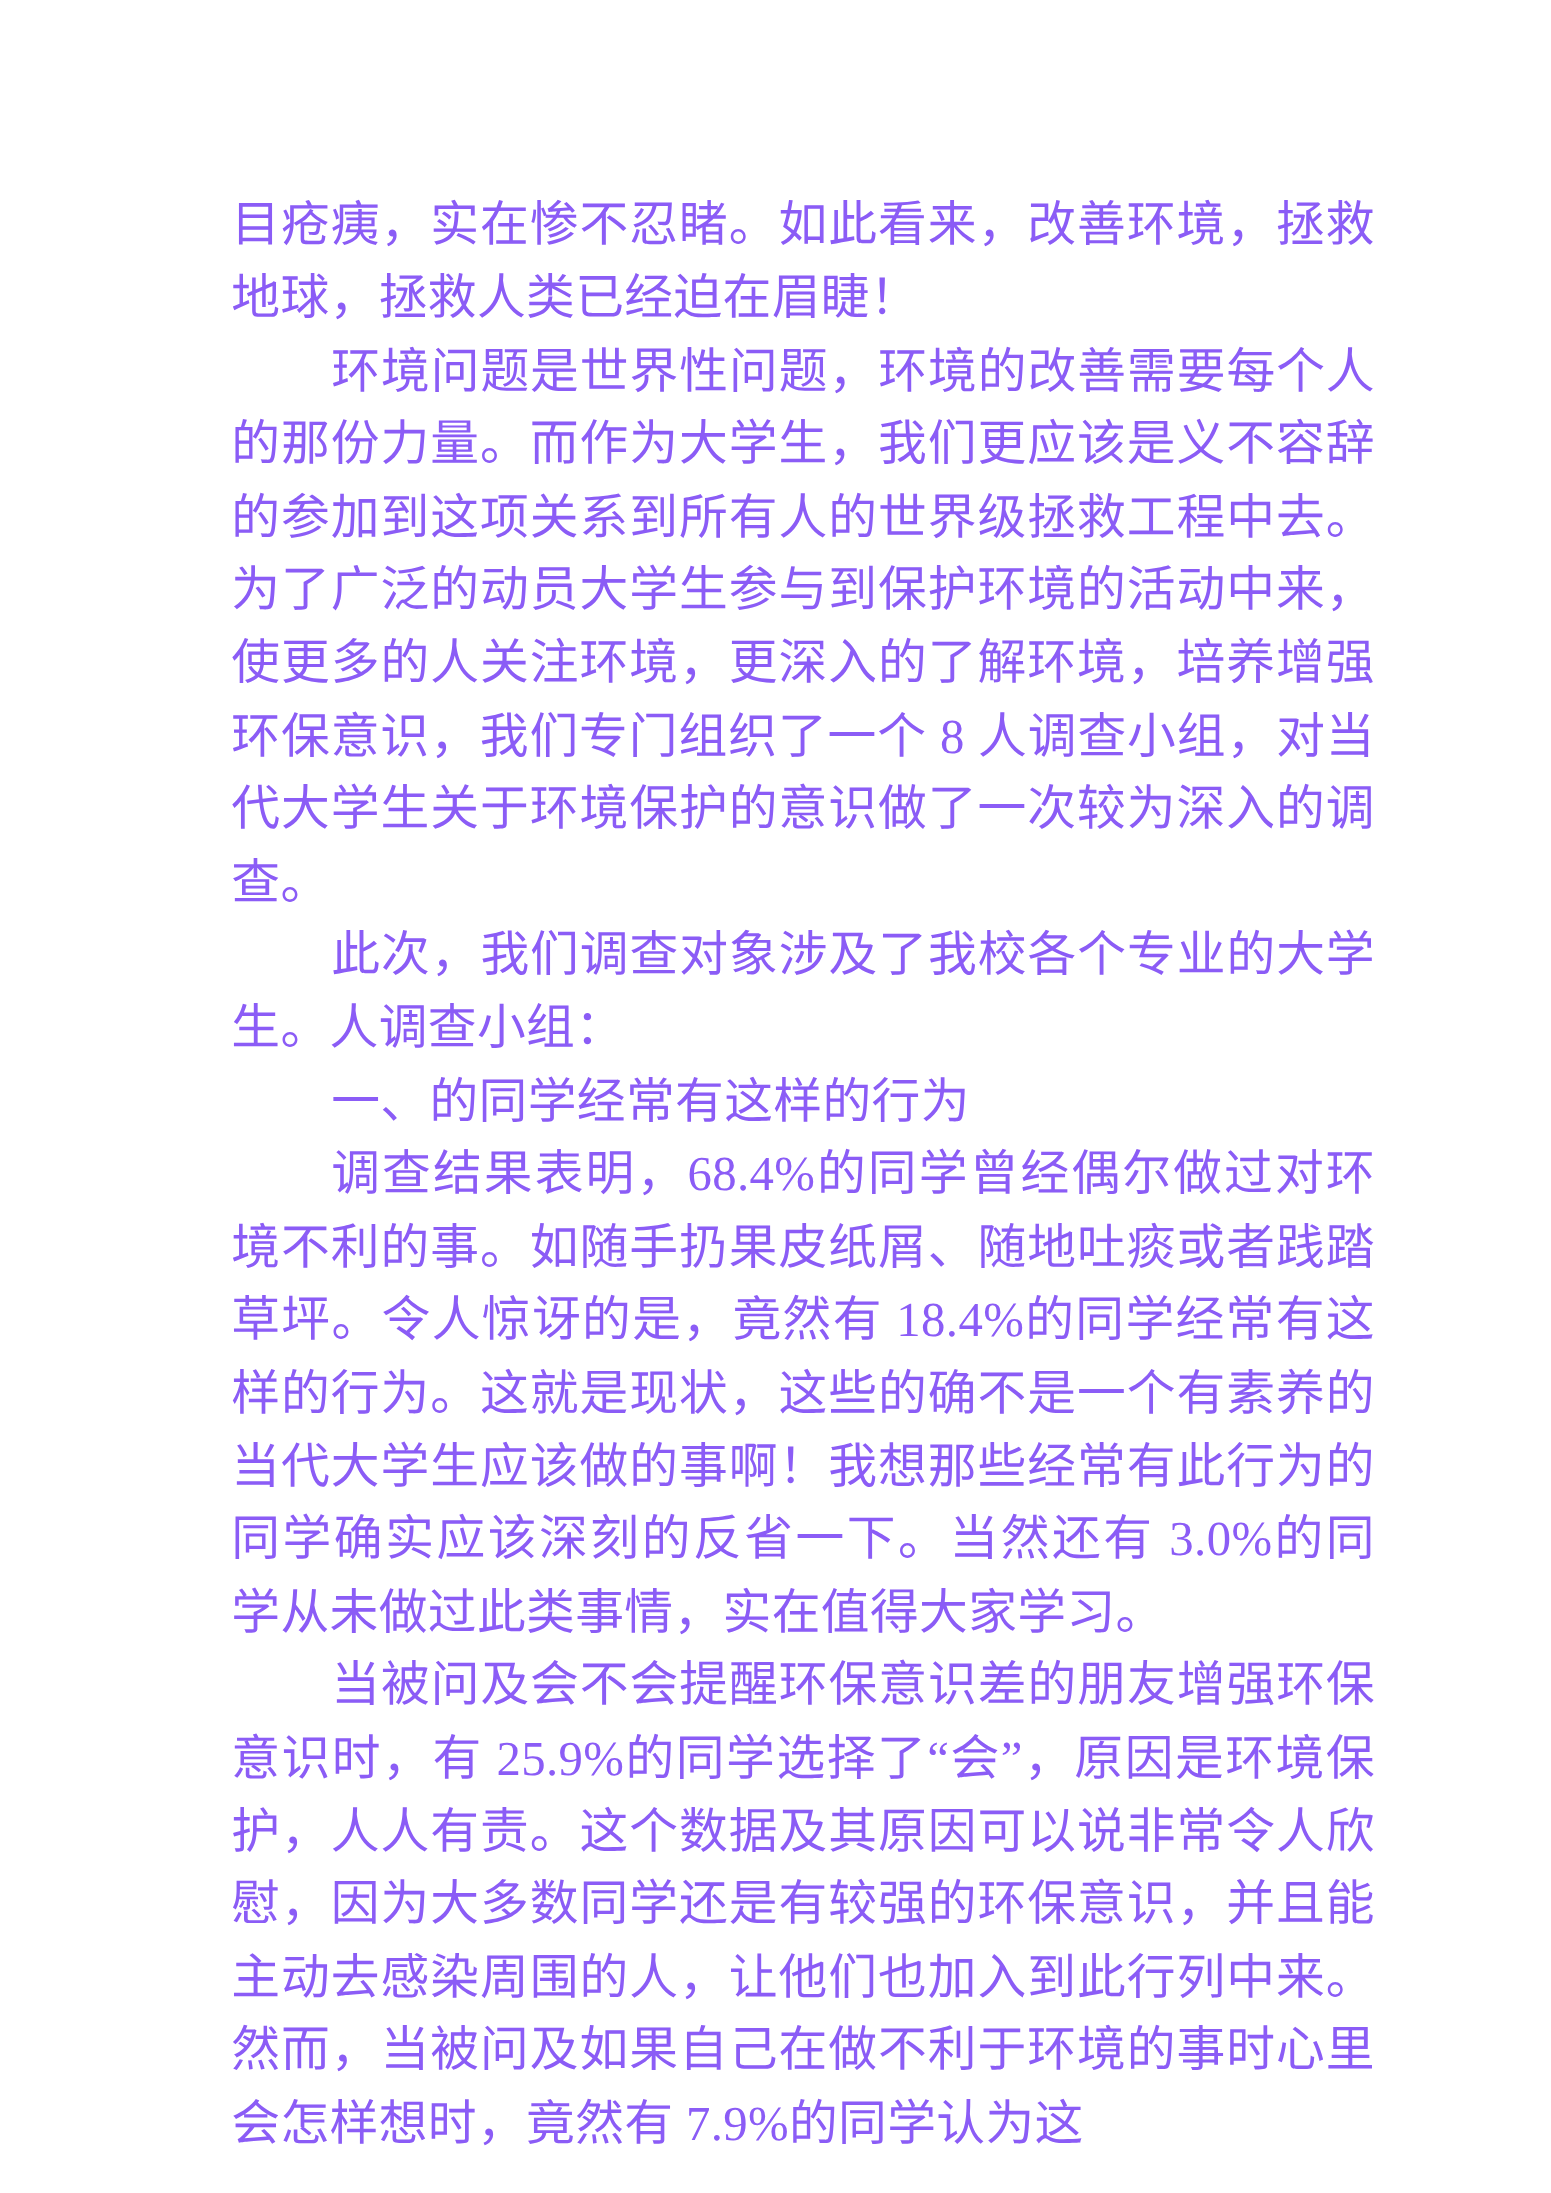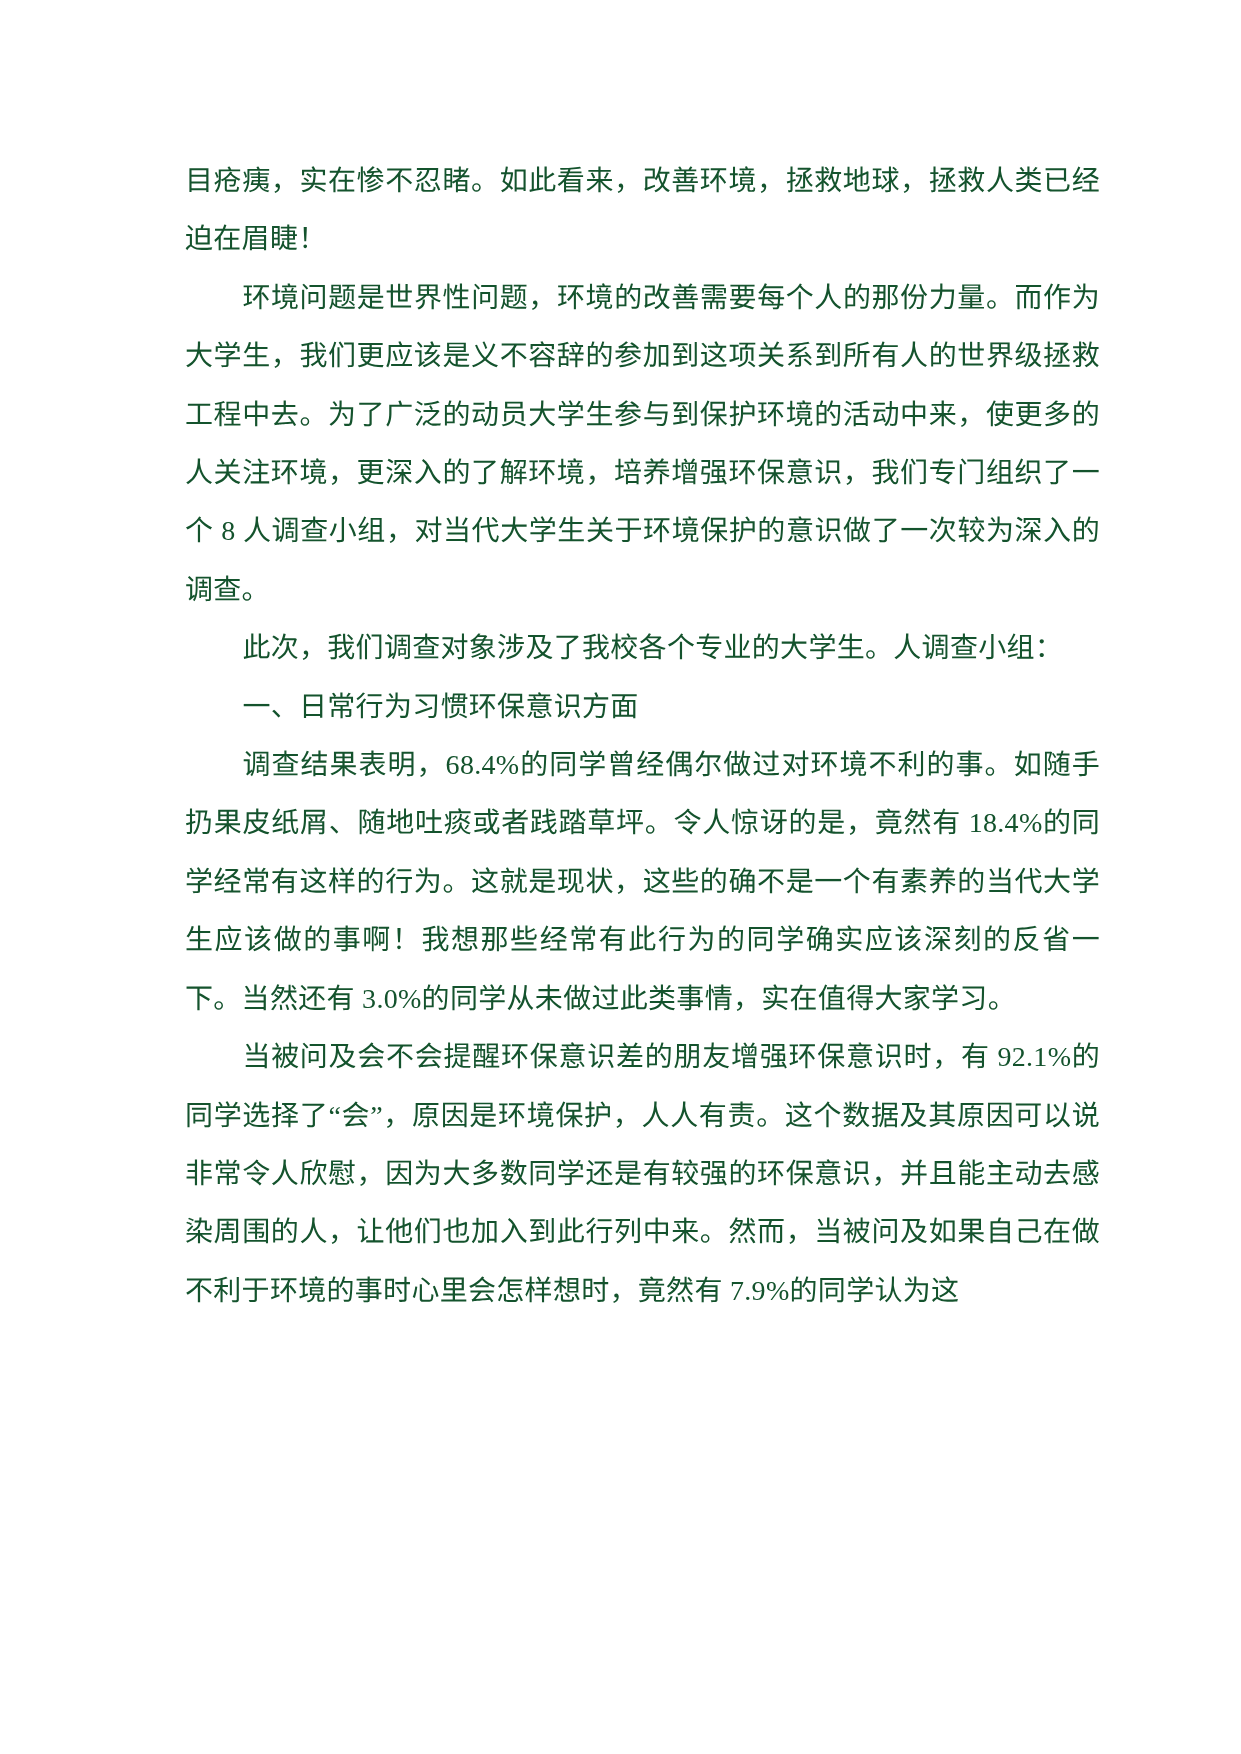--- a/index.html
+++ b/index.html
@@ -17,38 +17,38 @@
   .doc-body {
     position: absolute;
     left: 185px;
     top: 152px;
     width: 915px;
   }
   .para {
     margin: 0;
     padding: 0;
     font-family: "Liberation Serif", "DejaVu Serif", serif;
-    font-size: 28px;
+    font-size: 39px;
     line-height: 58.4px;
-    color: #14532d;
+    color: #8b5cf6;
     text-align: justify;
     text-justify: inter-character;
     letter-spacing: 0.3px;
     word-break: normal;
     font-weight: 400;
   }
   .indent {
     text-indent: 2.05em;
   }
 </style>
 </head>
 <body>
 
 <div class="page">
   <div class="doc-body">
     <p class="para">目疮痍，实在惨不忍睹。如此看来，改善环境，拯救地球，拯救人类已经迫在眉睫！</p>
     <p class="para indent">环境问题是世界性问题，环境的改善需要每个人的那份力量。而作为大学生，我们更应该是义不容辞的参加到这项关系到所有人的世界级拯救工程中去。为了广泛的动员大学生参与到保护环境的活动中来，使更多的人关注环境，更深入的了解环境，培养增强环保意识，我们专门组织了一个 8 人调查小组，对当代大学生关于环境保护的意识做了一次较为深入的调查。</p>
     <p class="para indent">此次，我们调查对象涉及了我校各个专业的大学生。人调查小组：</p>
-    <p class="para indent">一、日常行为习惯环保意识方面</p>
+    <p class="para indent">一、的同学经常有这样的行为</p>
     <p class="para indent">调查结果表明，68.4%的同学曾经偶尔做过对环境不利的事。如随手扔果皮纸屑、随地吐痰或者践踏草坪。令人惊讶的是，竟然有 18.4%的同学经常有这样的行为。这就是现状，这些的确不是一个有素养的当代大学生应该做的事啊！我想那些经常有此行为的同学确实应该深刻的反省一下。当然还有 3.0%的同学从未做过此类事情，实在值得大家学习。</p>
-    <p class="para indent">当被问及会不会提醒环保意识差的朋友增强环保意识时，有 92.1%的同学选择了“会”，原因是环境保护，人人有责。这个数据及其原因可以说非常令人欣慰，因为大多数同学还是有较强的环保意识，并且能主动去感染周围的人，让他们也加入到此行列中来。然而，当被问及如果自己在做不利于环境的事时心里会怎样想时，竟然有 7.9%的同学认为这</p>
+    <p class="para indent">当被问及会不会提醒环保意识差的朋友增强环保意识时，有 25.9%的同学选择了“会”，原因是环境保护，人人有责。这个数据及其原因可以说非常令人欣慰，因为大多数同学还是有较强的环保意识，并且能主动去感染周围的人，让他们也加入到此行列中来。然而，当被问及如果自己在做不利于环境的事时心里会怎样想时，竟然有 7.9%的同学认为这</p>
   </div>
 </div>
 
 </body></html>

